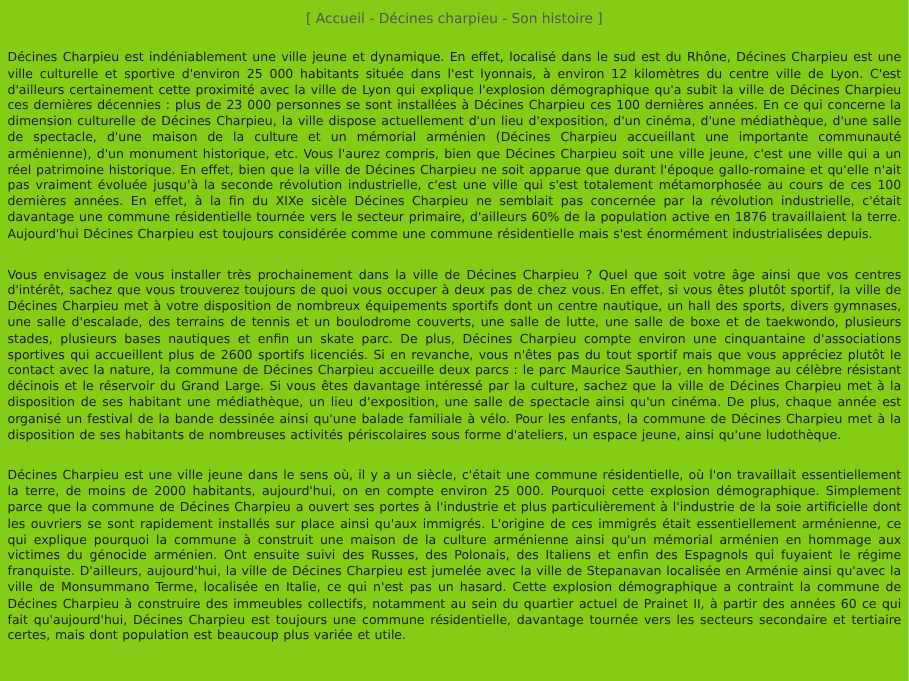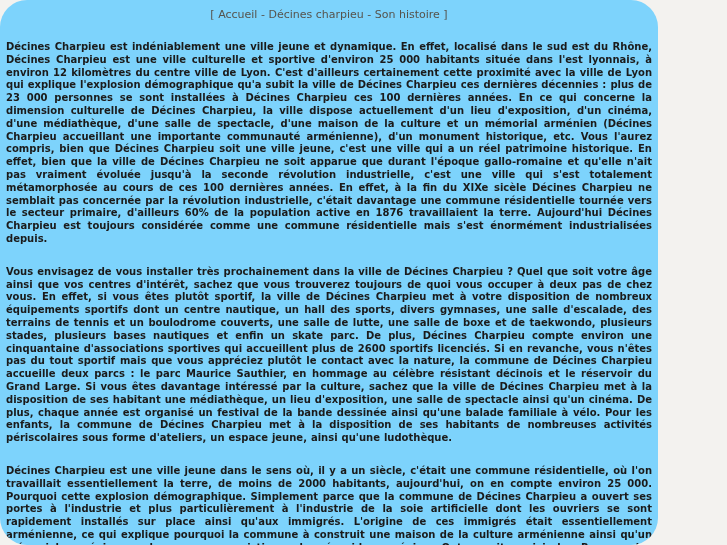--- a/index.html
+++ b/index.html
@@ -2,29 +2,28 @@
 <html><head>
 <meta charset="utf-8">
 <style>
   html, body {
     margin: 0;
     padding: 0;
     background: #f3f2ef;
   }
   .page {
     position: relative;
-    width: 658px;
+    width: 727px;
     height: 545px;
     overflow: hidden;
-    background: #7dd3fc;
+    background: #84cc16;
     font-family: "DejaVu Sans", "Liberation Sans", sans-serif;
     color: #1b1b1b;
     box-sizing: border-box;
     padding: 0 6px;
-    border-radius: 27px;
   }
   .breadcrumb {
     padding-top: 8px;
     text-align: center;
     font-size: 11px;
     line-height: 13px;
     color: #56534c;
     white-space: nowrap;
   }
   .breadcrumb a {
@@ -36,21 +35,20 @@
   .breadcrumb .sep {
     color: #56534c;
   }
   .para {
     margin: 20px 0 0 0;
     font-size: 10px;
     line-height: 12.8px;
     text-align: justify;
     color: #1b1b1b;
     word-spacing: 0.5px;
-    font-weight: bold;
   }
 </style>
 </head>
 <body>
 
 <div class="page">
 
   <div class="breadcrumb">
     <span class="bracket">[</span>
     <a href="#">Accueil</a>

